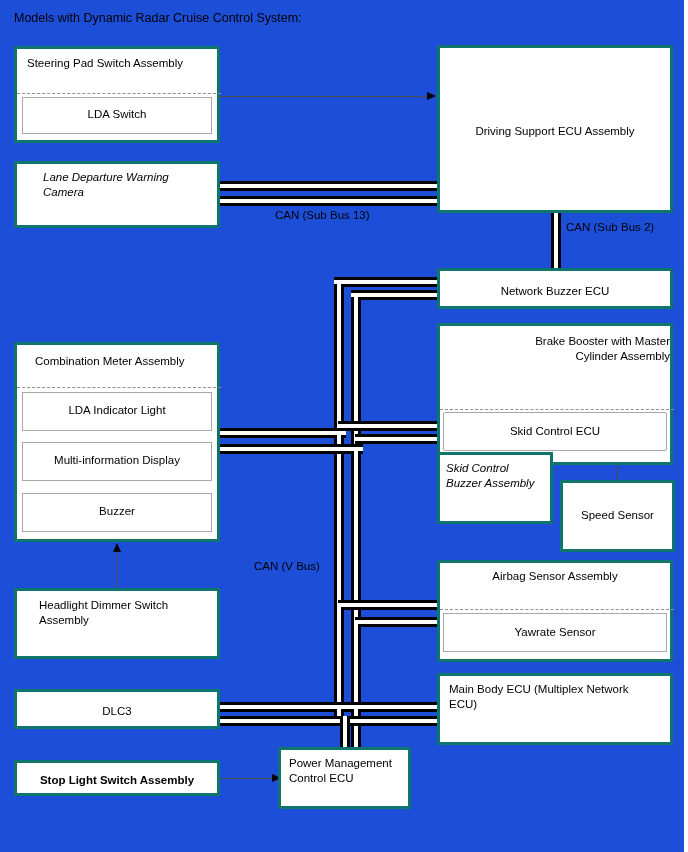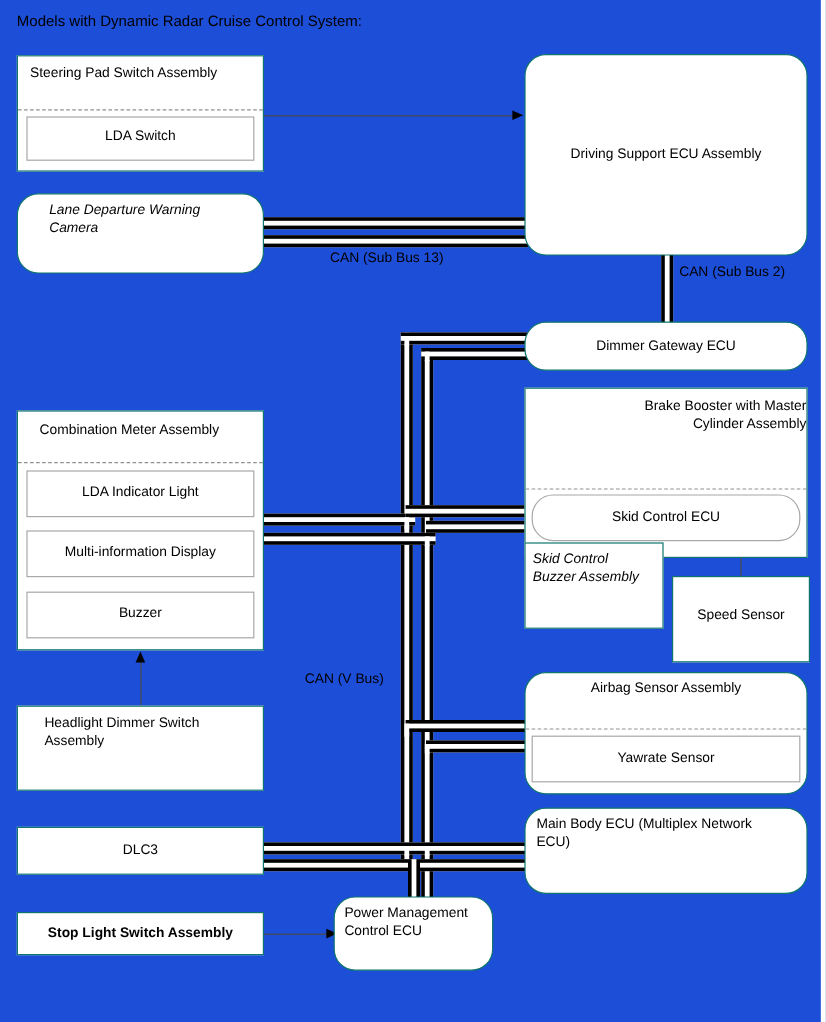--- a/index.html
+++ b/index.html
@@ -25,24 +25,24 @@
     top: 10px;
     font-size: 12.5px;
     line-height: 16px;
     color: #000;
     white-space: nowrap;
   }
   
   .box {
     position: absolute;
     box-sizing: border-box;
-    border: 1px solid #0f766e;
-    background: #ffffff;
-  }
-  .box.rounded { border-radius: 18px; }
+    border: 3px solid #0f766e;
+    background: #ffffff;
+  }
+  .box.rounded { border-radius: 2px; }
   .box.inner { border: 1px solid #a8a8a8; }
   .lbl {
     position: absolute;
     font-size: 11.5px;
     line-height: 14.5px;
     color: #000;
     white-space: pre-line;
   }
   .lbl.center {
     left: 0; right: 0;
@@ -184,21 +184,21 @@
   <div class="box rounded" style="left:14px; top:161px; width:206px; height:67px;font-style:italic;">
     <div class="lbl left" style="left:26px; top:6px;">Lane Departure Warning
 Camera</div>
   </div>
 
   <div class="box rounded" style="left:437px; top:45px; width:236px; height:168px;">
     <div class="lbl center" style="top:76px;">Driving Support ECU Assembly</div>
   </div>
 
   <div class="box rounded" style="left:437px; top:268px; width:236px; height:41px;">
-    <div class="lbl center" style="top:13px;">Dimmer Gateway ECU</div>
+    <div class="lbl center" style="top:13px;">Network Buzzer ECU</div>
   </div>
 
   <div class="box" style="left:437px; top:323px; width:236px; height:142px;">
     <div class="lbl center" style="top:8px;text-align:right;">Brake Booster with Master
 Cylinder Assembly</div>
     <div class="dash" style="left:0; top:83px; width:234px;"></div>
   </div>
   <div class="box rounded inner" style="left:443px; top:412px; width:224px; height:39px;">
     <div class="lbl center" style="top:11px;">Skid Control ECU</div>
   </div>

